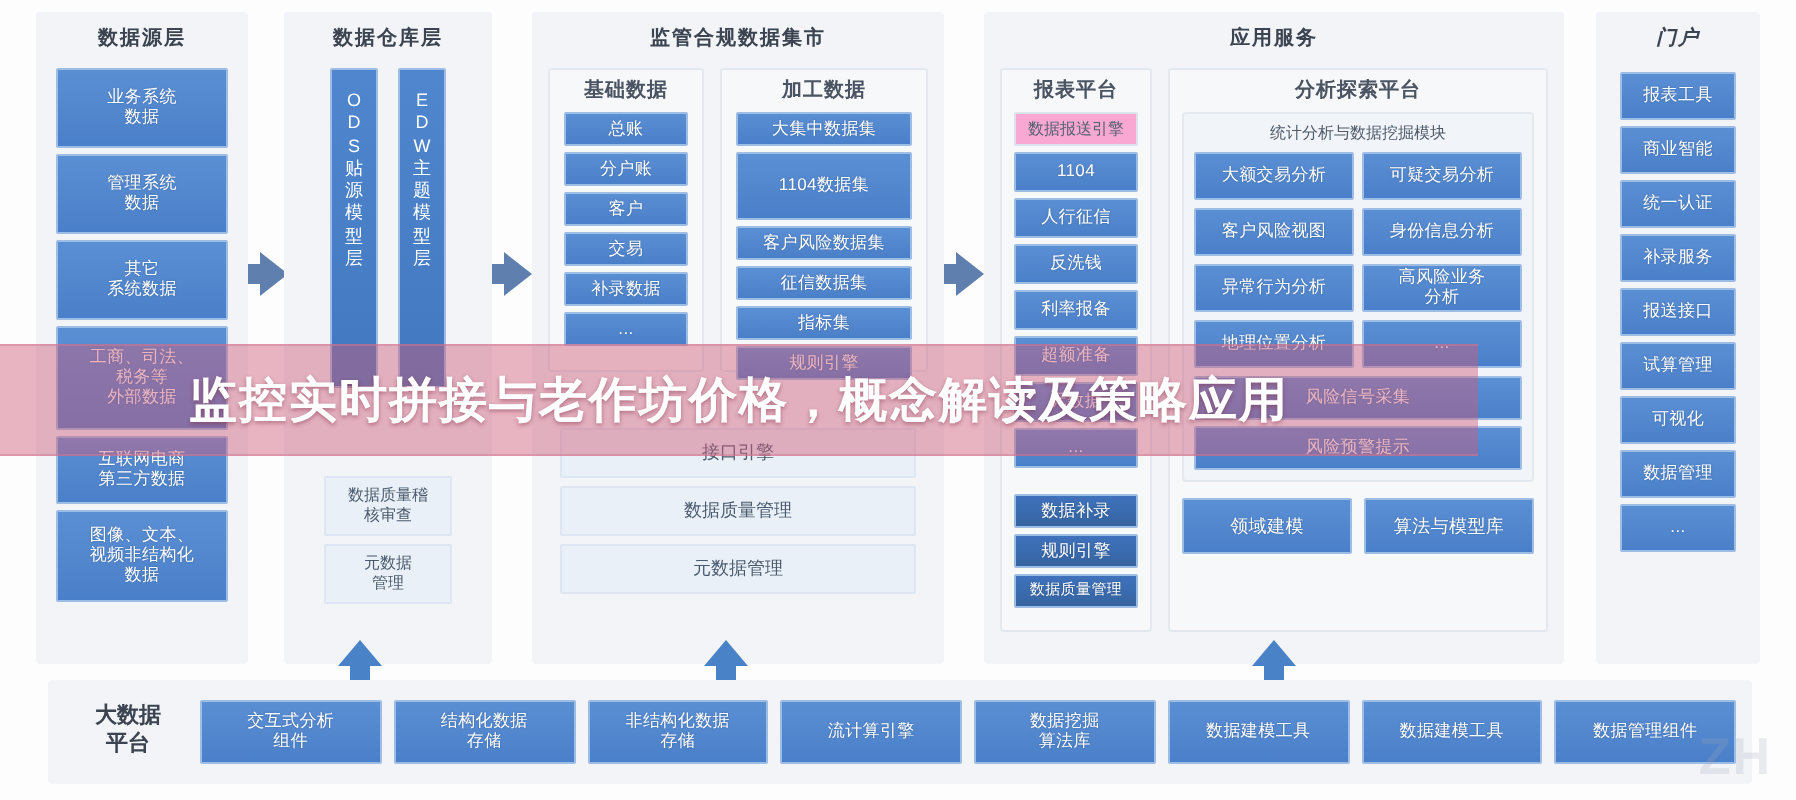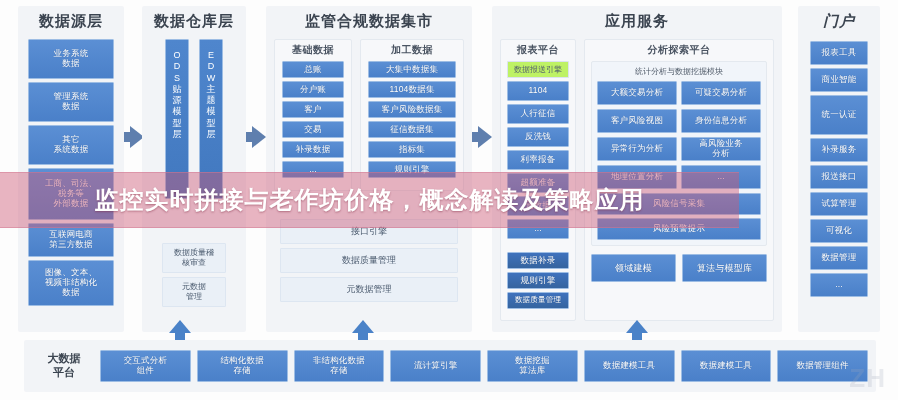--- a/index.html
+++ b/index.html
@@ -47,40 +47,40 @@
   }
 
   
   .col {
     position: absolute;
     background: #f2f4f7;
     border-radius: 2px;
   }
   .col-title {
     text-align: center;
-    font-size: 15px;
+    font-size: 10px;
     font-weight: bold;
     color: #3b4450;
     letter-spacing: 1px;
   }
   .panel {
     background: #f7f8fa;
     border: 1px solid #e4e9ef;
     border-radius: 2px;
   }
   .panel-title {
     text-align: center;
     font-size: 10px;
     color: #4a5462;
     font-weight: bold;
     padding: 3px 0 4px;
     letter-spacing: .5px;
   }
   .sub-head {
-    background: #bef264;
+    background: #f9a8d4;
     border: 1px solid #dbe3ed;
     color: #55616f;
     font-size: 8px;
     text-align: center;
     padding: 2px 0;
     margin-bottom: 3px;
     border-radius: 1px;
   }
 
   
@@ -270,21 +270,21 @@
           <div class="bbox" style="height:17px;">交易</div>
           <div class="bbox" style="height:17px;">补录数据</div>
           <div class="bbox" style="height:17px;">...</div>
         </div>
       </div>
 
       <div class="panel" style="width:104px; height:152px;">
         <div class="panel-title">加工数据</div>
         <div style="padding:0 7px;" class="scroll-list">
           <div class="bbox" style="height:17px;">大集中数据集</div>
-          <div class="bbox" style="height:17px;">1104数据集</div>
+          <div class="bbox" style="height:34px;">1104数据集</div>
           <div class="bbox" style="height:17px;">客户风险数据集</div>
           <div class="bbox" style="height:17px;">征信数据集</div>
           <div class="bbox" style="height:17px;">指标集</div>
           <div class="bbox" style="height:17px;">规则引擎</div>
         </div>
       </div>
     </div>
 
     <div style="padding:28px 14px 0;">
       <div class="pbox" style="height:25px;">接口引擎</div>
@@ -347,21 +347,21 @@
       </div>
 
     </div>
   </div>
 
   <div class="col" style="left:798px; top:6px; width:82px; height:326px;">
     <div class="col-title" style="padding:6px 0 10px;font-style:italic;">门户</div>
     <div style="padding:0 12px;">
       <div class="bbox" style="height:24px;">报表工具</div>
       <div class="bbox" style="height:24px;">商业智能</div>
-      <div class="bbox" style="height:40px;">统一认证</div>
+      <div class="bbox" style="height:24px;">统一认证</div>
       <div class="bbox" style="height:24px;">补录服务</div>
       <div class="bbox" style="height:24px;">报送接口</div>
       <div class="bbox" style="height:24px;">试算管理</div>
       <div class="bbox" style="height:24px;">可视化</div>
       <div class="bbox" style="height:24px;">数据管理</div>
       <div class="bbox" style="height:24px;">...</div>
     </div>
   </div>
 
   <div class="arrow-up-stem" style="left:175px; top:330px; height:10px;"></div>

